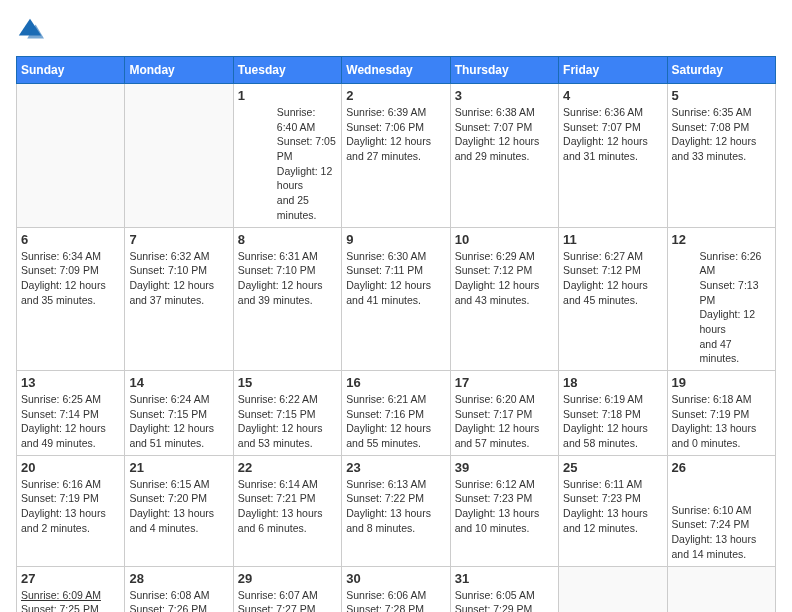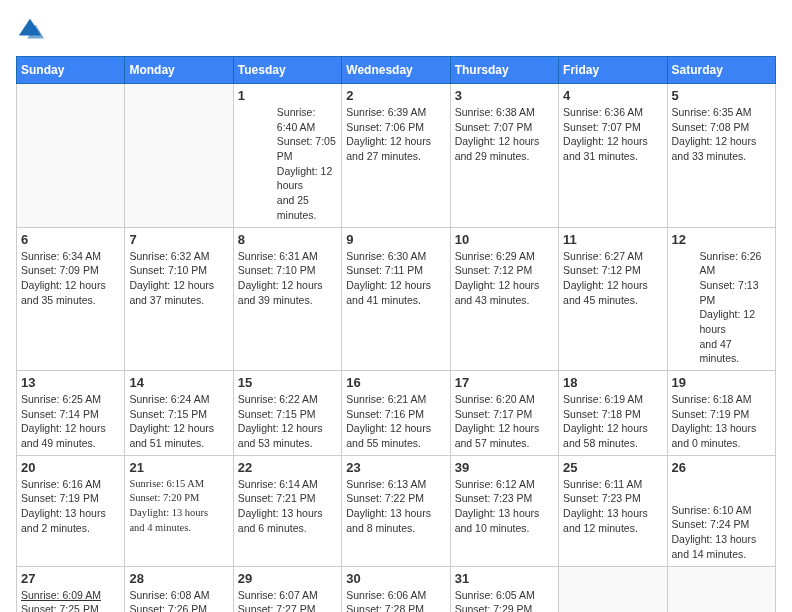--- a/index.html
+++ b/index.html
@@ -265,21 +265,21 @@
       <tr>
         <td>
           <span class="day-number">20</span>
           <div class="day-info" style="white-space: pre-line;">Sunrise: 6:16 AM
 Sunset: 7:19 PM
 Daylight: 13 hours
 and 2 minutes.</div>
         </td>
         <td>
           <span class="day-number">21</span>
-          <div class="day-info" style="white-space: pre-line; font-family: Liberation Serif, serif;">Sunrise: 6:15 AM
+          <div class="day-info" style="white-space: pre-line;">Sunrise: 6:15 AM
 Sunset: 7:20 PM
 Daylight: 13 hours
 and 4 minutes.</div>
         </td>
         <td>
           <span class="day-number">22</span>
           <div class="day-info" style="white-space: pre-line;">Sunrise: 6:14 AM
 Sunset: 7:21 PM
 Daylight: 13 hours
 and 6 minutes.</div>

